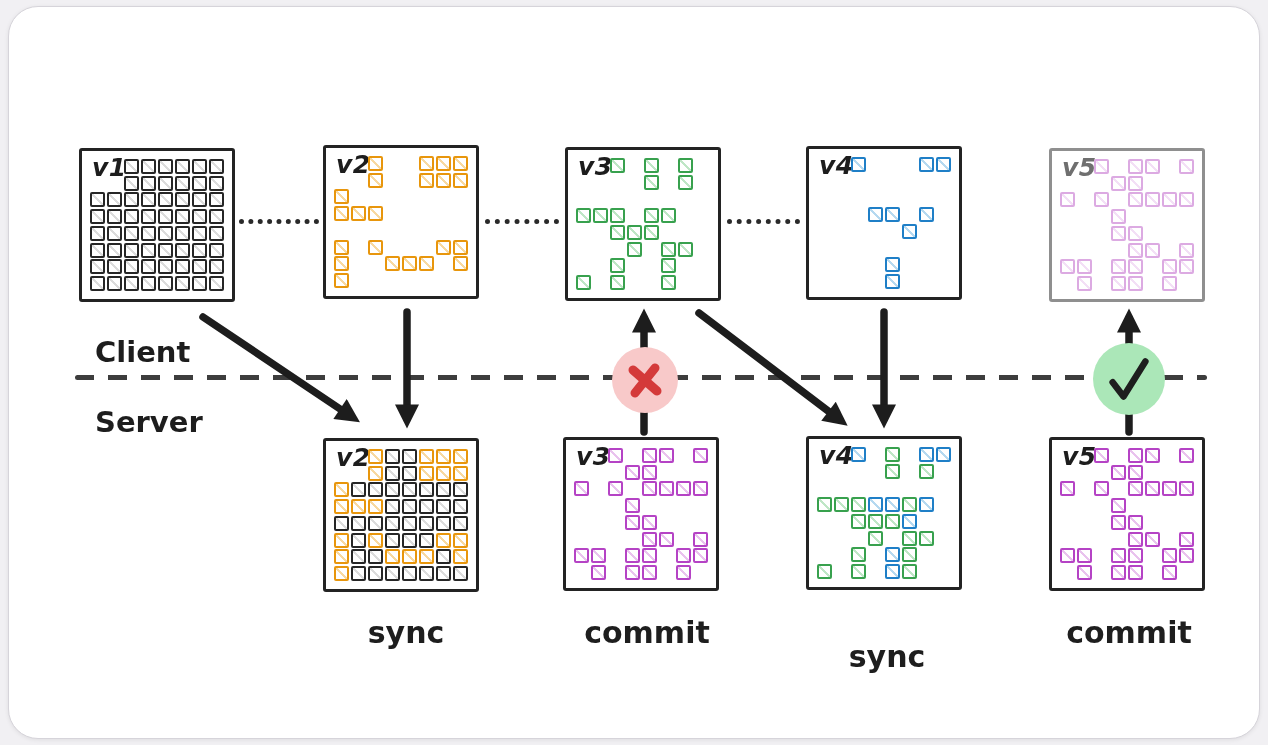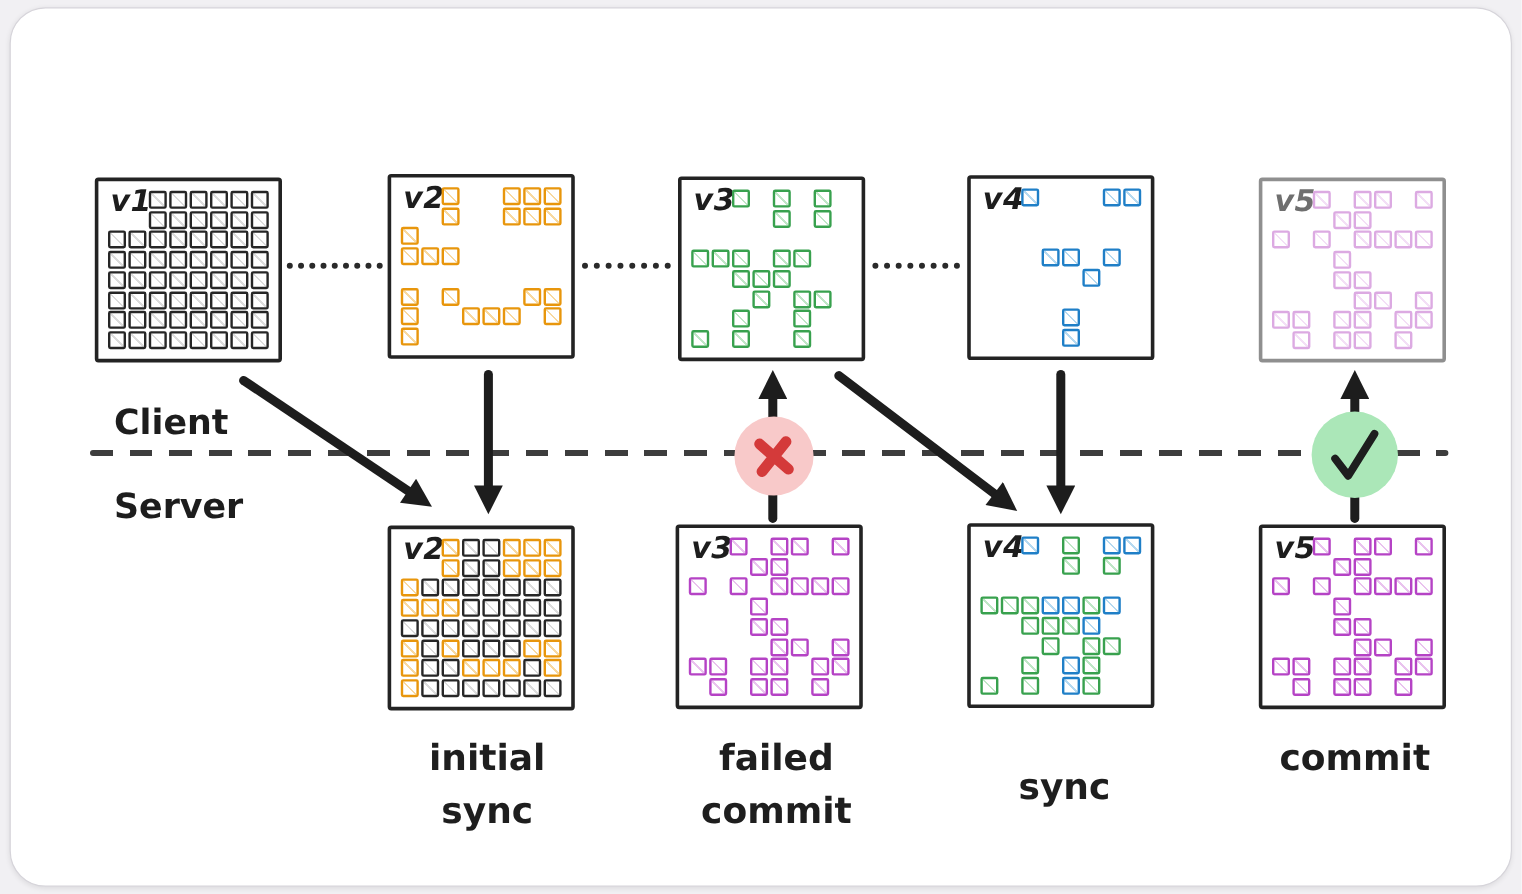--- a/index.html
+++ b/index.html
@@ -385,25 +385,23 @@
         <svg width="66" height="66" viewBox="0 0 66 66">
           <path d="M21,23 L45,44 M43,21 L23,46" stroke-width="9" stroke="#d43a3a" fill="none" stroke-linecap="round" stroke-linejoin="round"></path>
         </svg>
       </div>
       <div class="badge" style="position: absolute; left: 1084px; top: 336px; width: 72px; height: 72px; background: rgb(171, 231, 184);">
         <svg width="72" height="72" viewBox="0 0 66 66">
           <path d="M18,36 L28,49 L48,17" stroke-width="6" stroke="#1e1e1e" fill="none" stroke-linecap="round" stroke-linejoin="round"></path>
         </svg>
       </div>
       <div class="caption" style="left: 277px; top: 604px;">
-        <div>initial</div>
         <div>sync</div>
       </div>
       <div class="caption" style="left: 518px; top: 604px;">
-        <div>failed</div>
         <div>commit</div>
       </div>
       <div class="caption" style="left: 758px; top: 628px;">
         <div>sync</div>
       </div>
       <div class="caption" style="left: 1000px; top: 604px;">
         <div>commit</div>
       </div>
     </div>
 </div>

